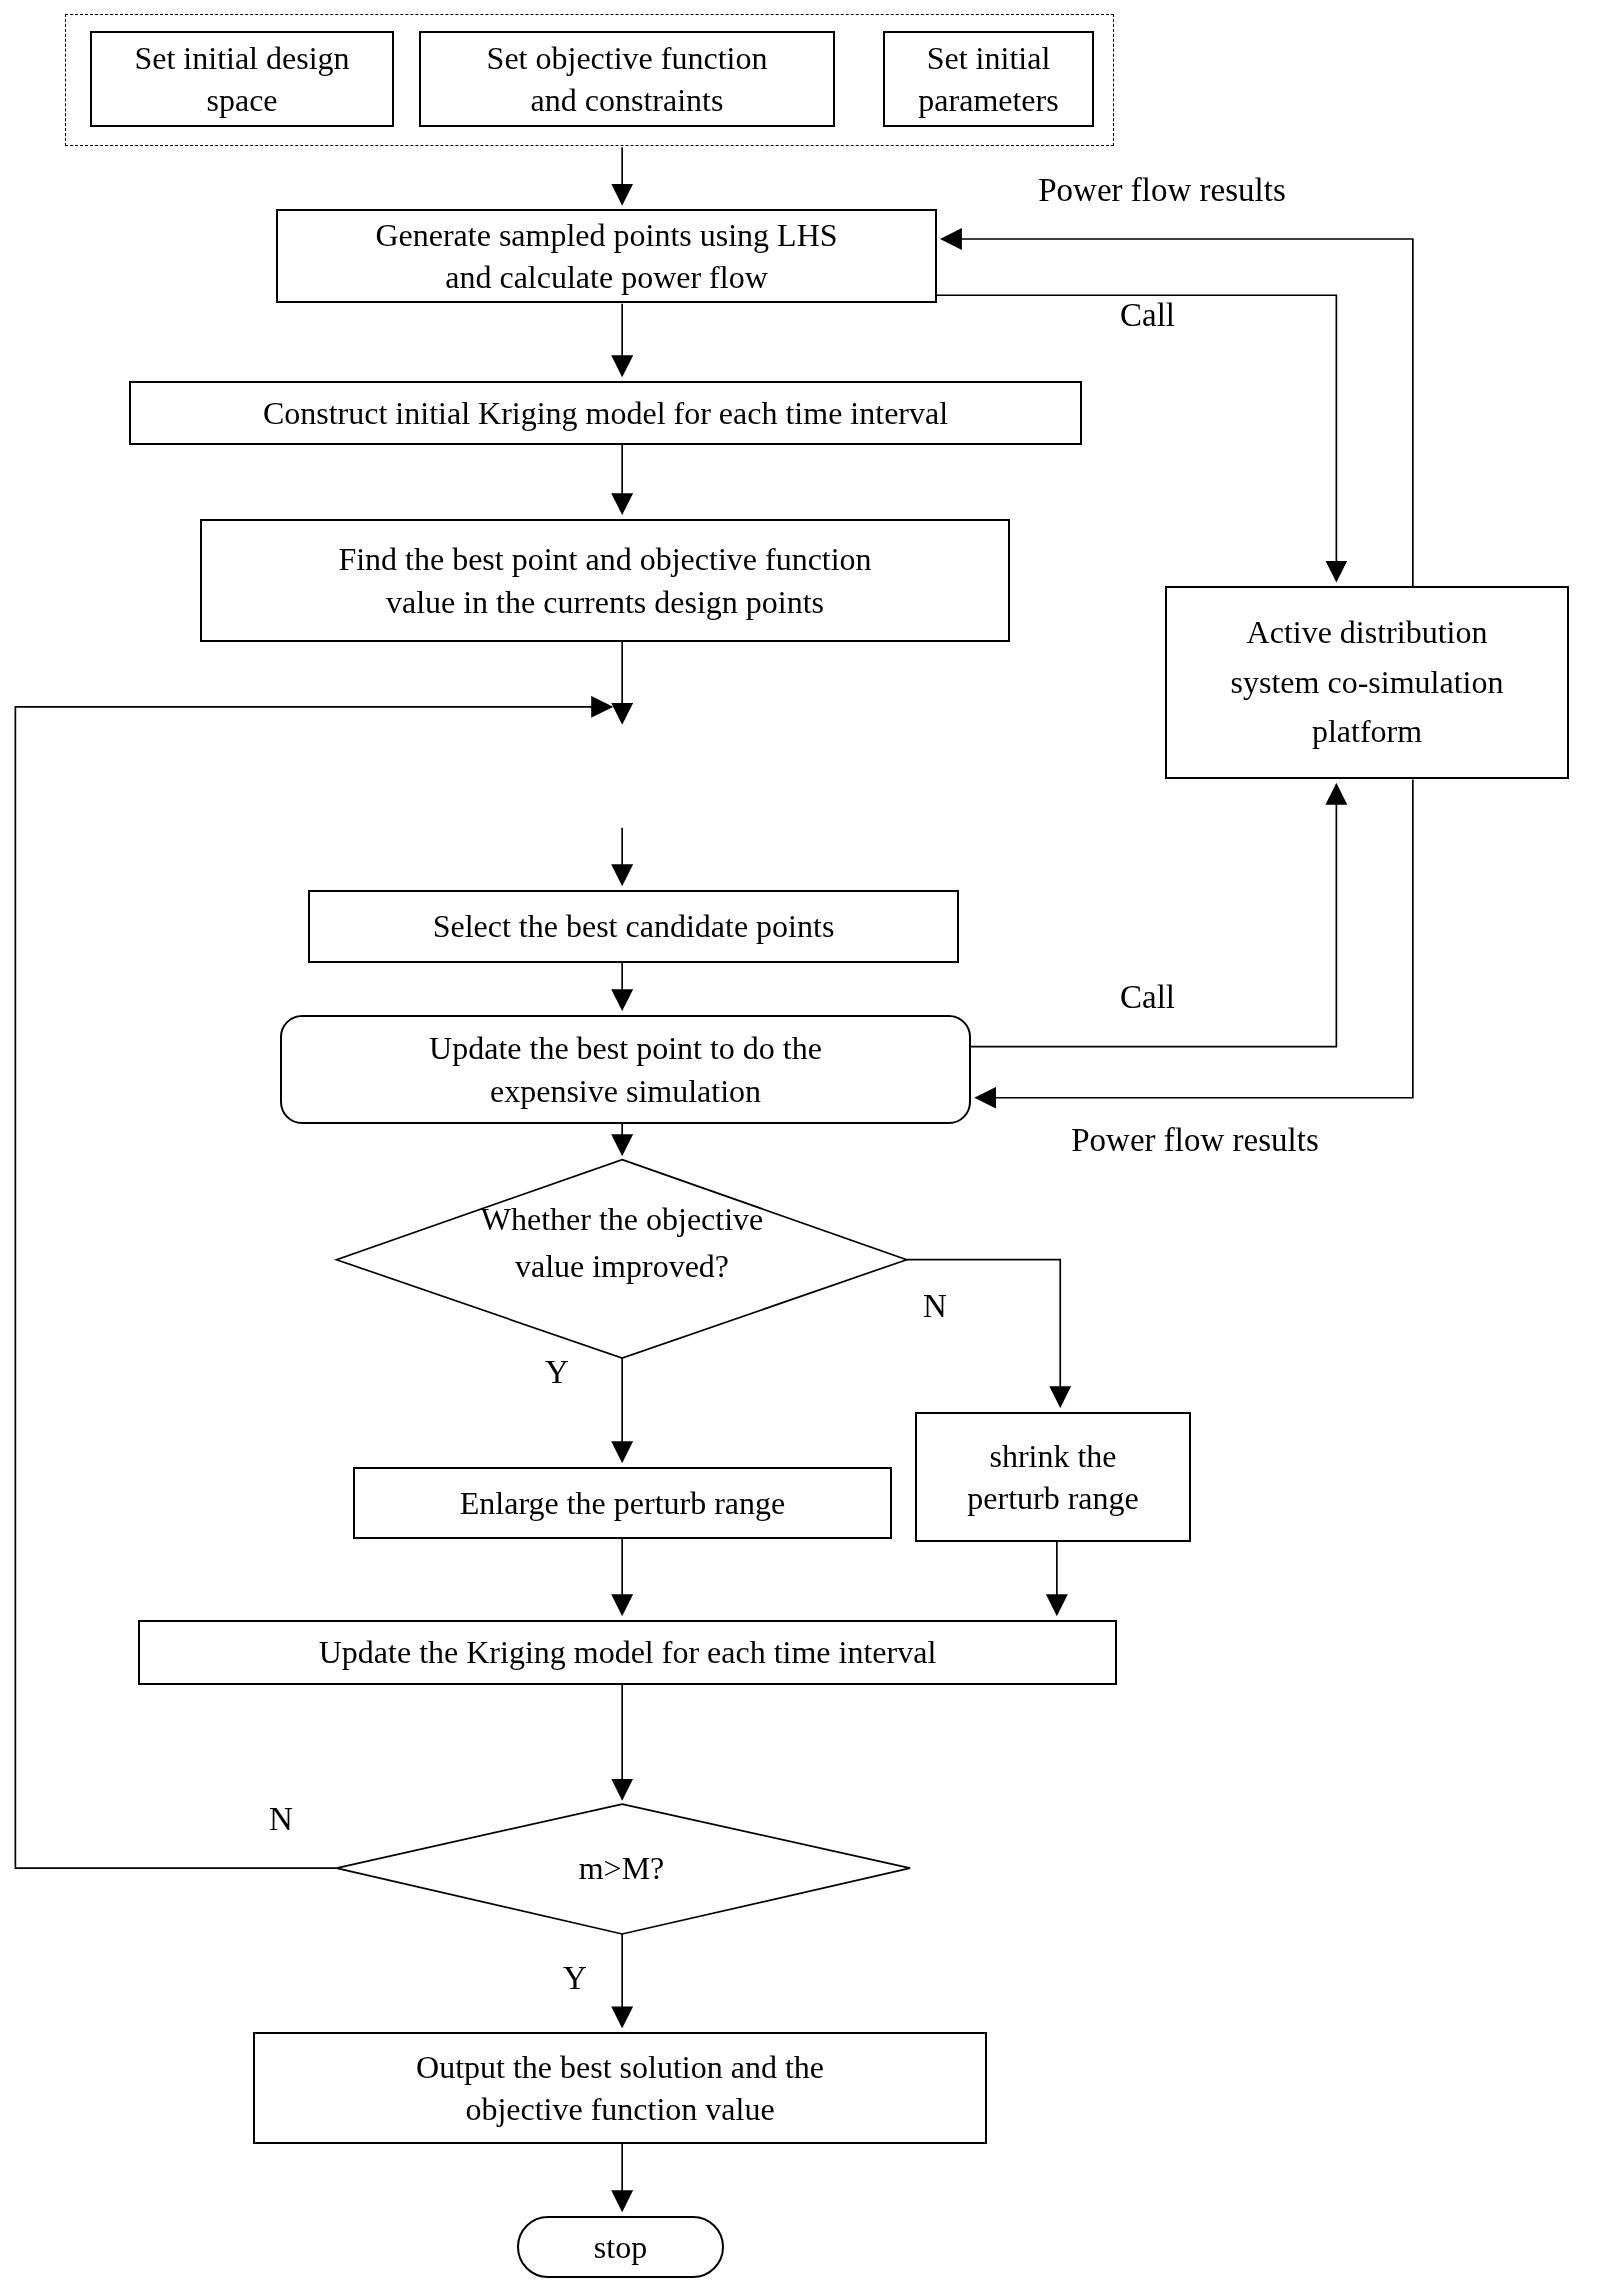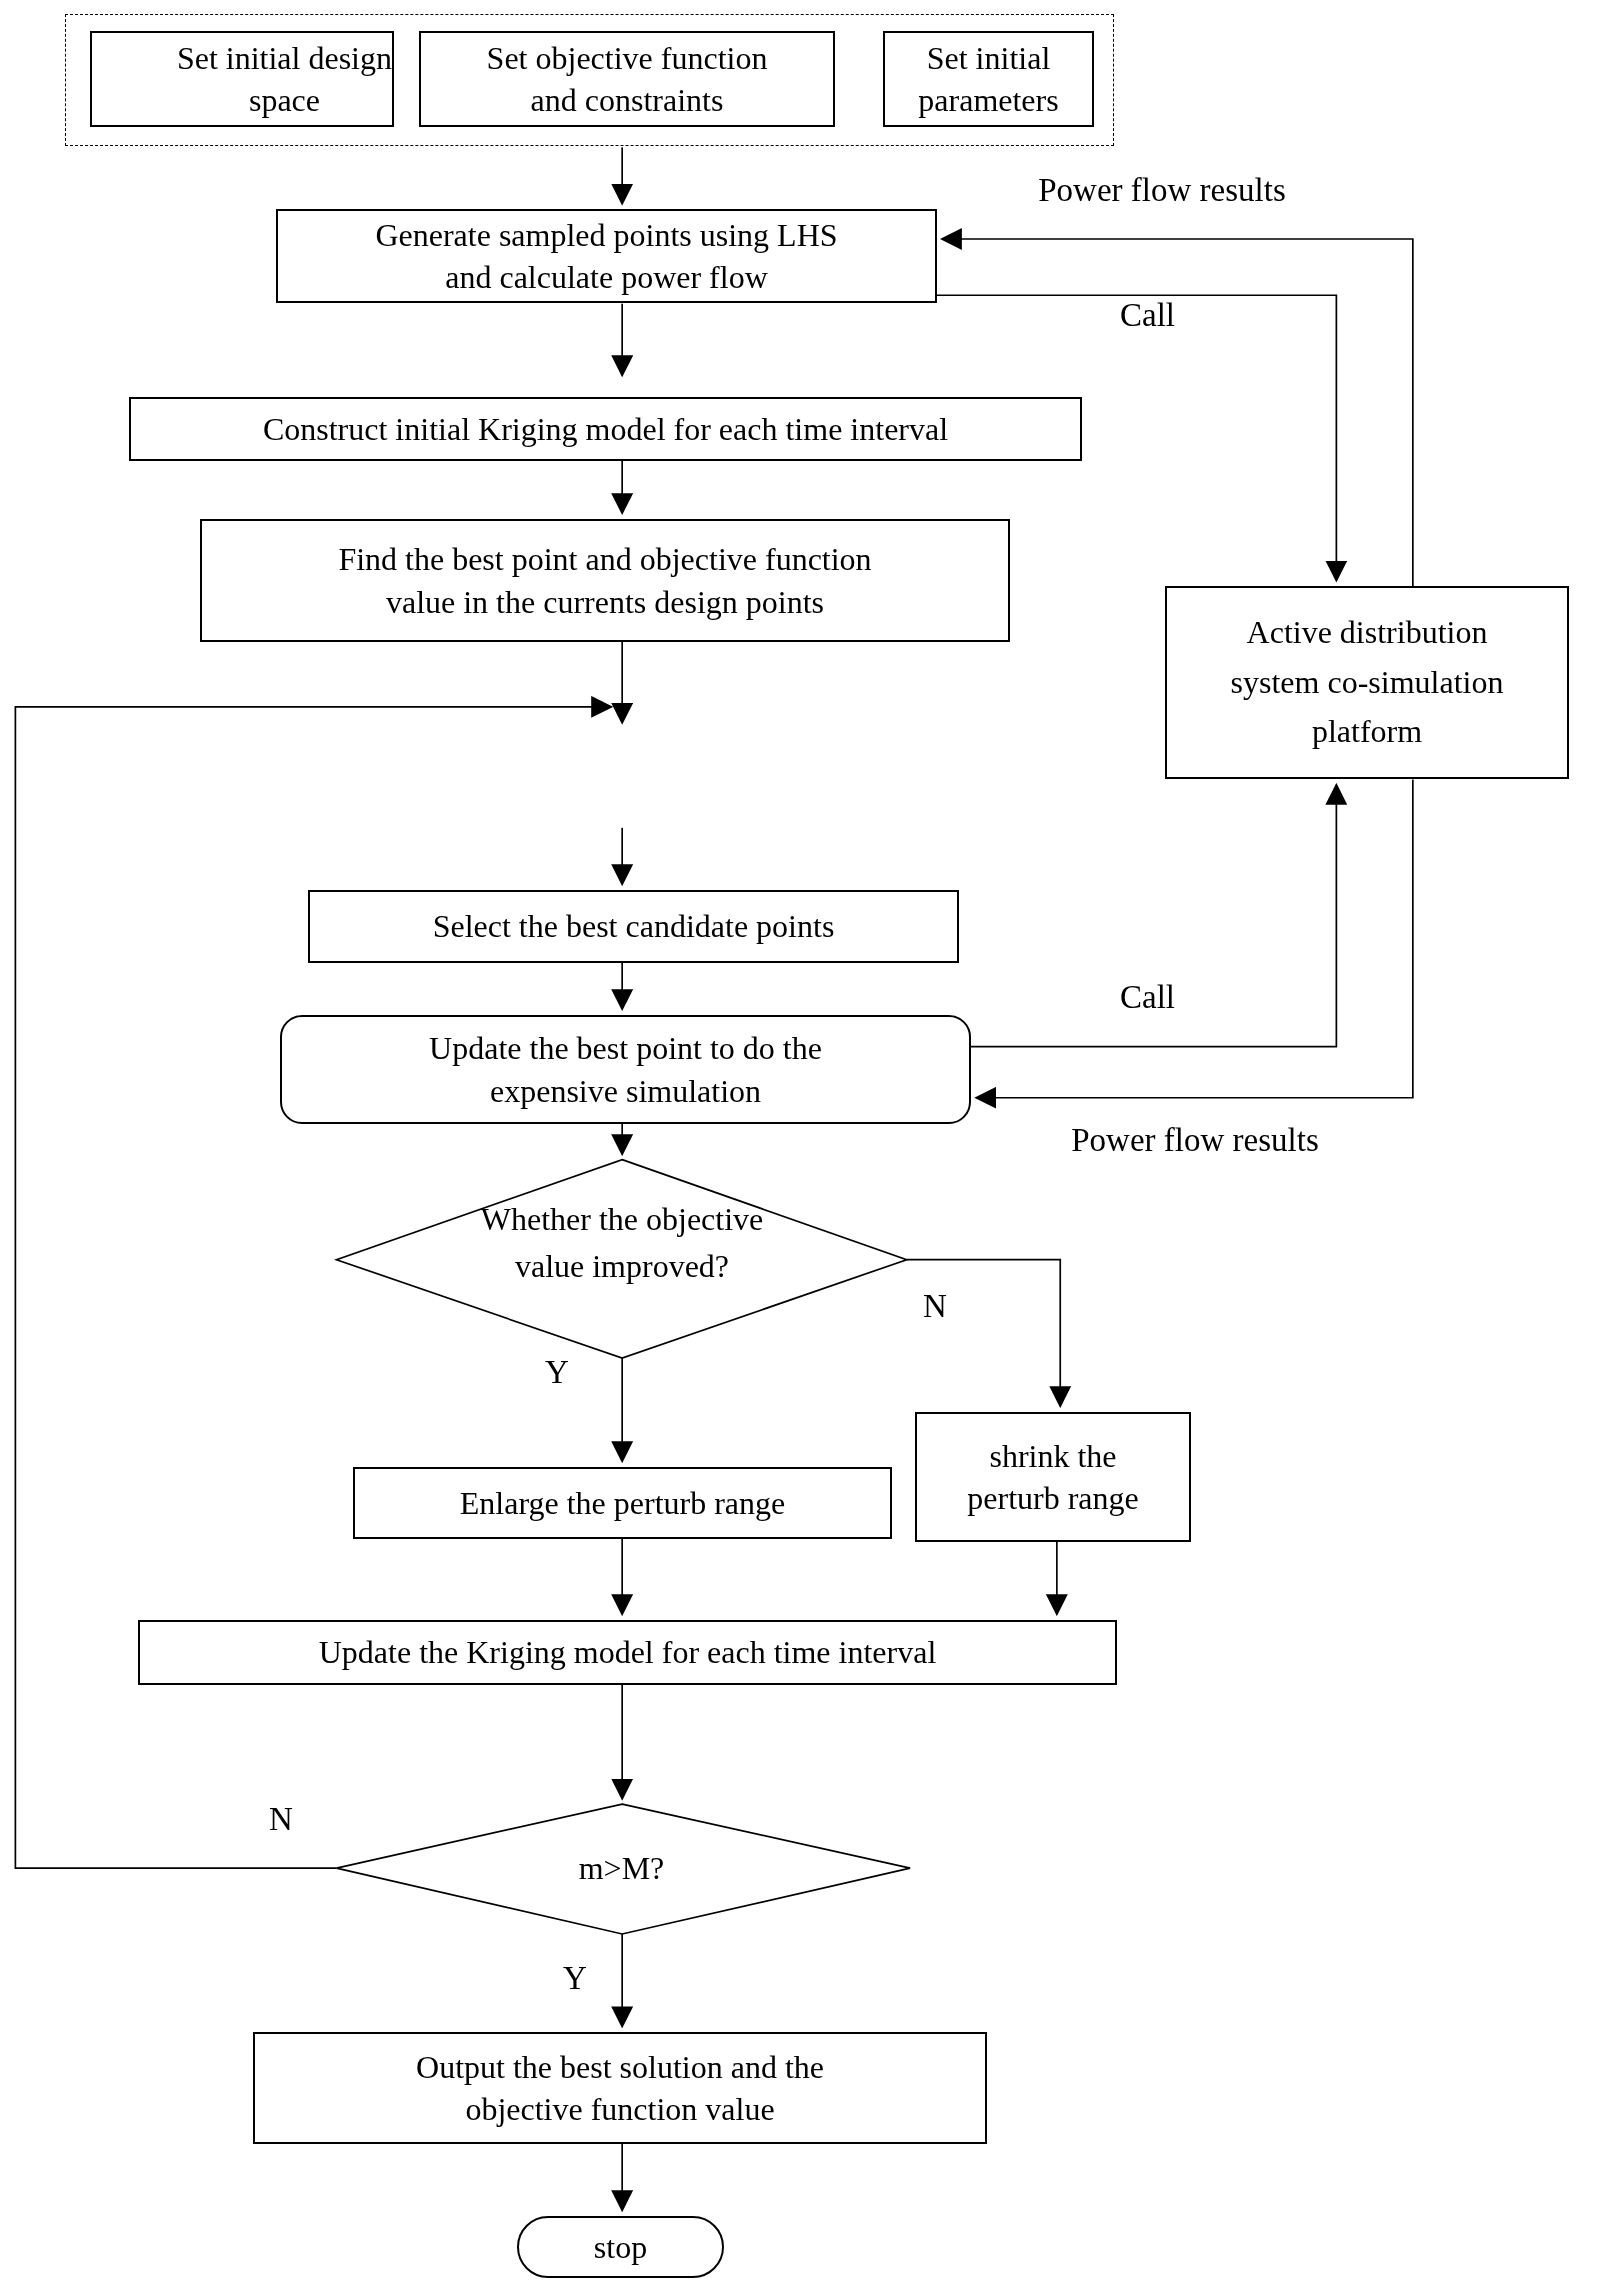--- a/index.html
+++ b/index.html
@@ -56,39 +56,39 @@
     <path d="M2512 1042 V425 H1675" marker-end="url(#ah)"></path>
     <path d="M1665 525 H2376 V1032" marker-end="url(#ah)"></path>
     <path d="M1726 1861 H2376 V1396" marker-end="url(#ah)"></path>
     <path d="M2512 1386 V1952 H1736" marker-end="url(#ah)"></path>
 
     <polygon fill="#ffffff" points="1106,2062 1612,2240 1106,2415 598,2240"></polygon>
     <polygon fill="#ffffff" points="1106,3208 1618,3322 1106,3439 598,3322"></polygon>
   </svg>
 
   <div class="container-dashed" style="left:65px; top:14px; width:1049px; height:132px;"></div>
-  <div class="node" style="left:90px; top:31px; width:304px; height:96px;justify-content:flex-end;">
+  <div class="node" style="left:90px; top:31px; width:304px; height:96px;">
     <span>Set initial design
 space</span>
   </div>
   <div class="node" style="left:419px; top:31px; width:416px; height:96px;">
     <span>Set objective function
 and constraints</span>
   </div>
   <div class="node" style="left:883px; top:31px; width:211px; height:96px;">
     <span>Set initial
 parameters</span>
   </div>
 
   <div class="node" style="left:276px; top:209px; width:661px; height:94px;">
     <span>Generate sampled points using LHS
 and calculate power flow</span>
   </div>
 
-  <div class="node" style="left:129px; top:381px; width:953px; height:64px;margin-top:16px;">
+  <div class="node" style="left:129px; top:381px; width:953px; height:64px;">
     <span>Construct initial Kriging model for each time interval</span>
   </div>
 
   <div class="node" style="left:200px; top:519px; width:810px; height:123px;">
     <span>Find the best point and objective function
 value in the currents design points</span>
   </div>
 
 
   <div class="node" style="left:308px; top:890px; width:651px; height:73px;">

